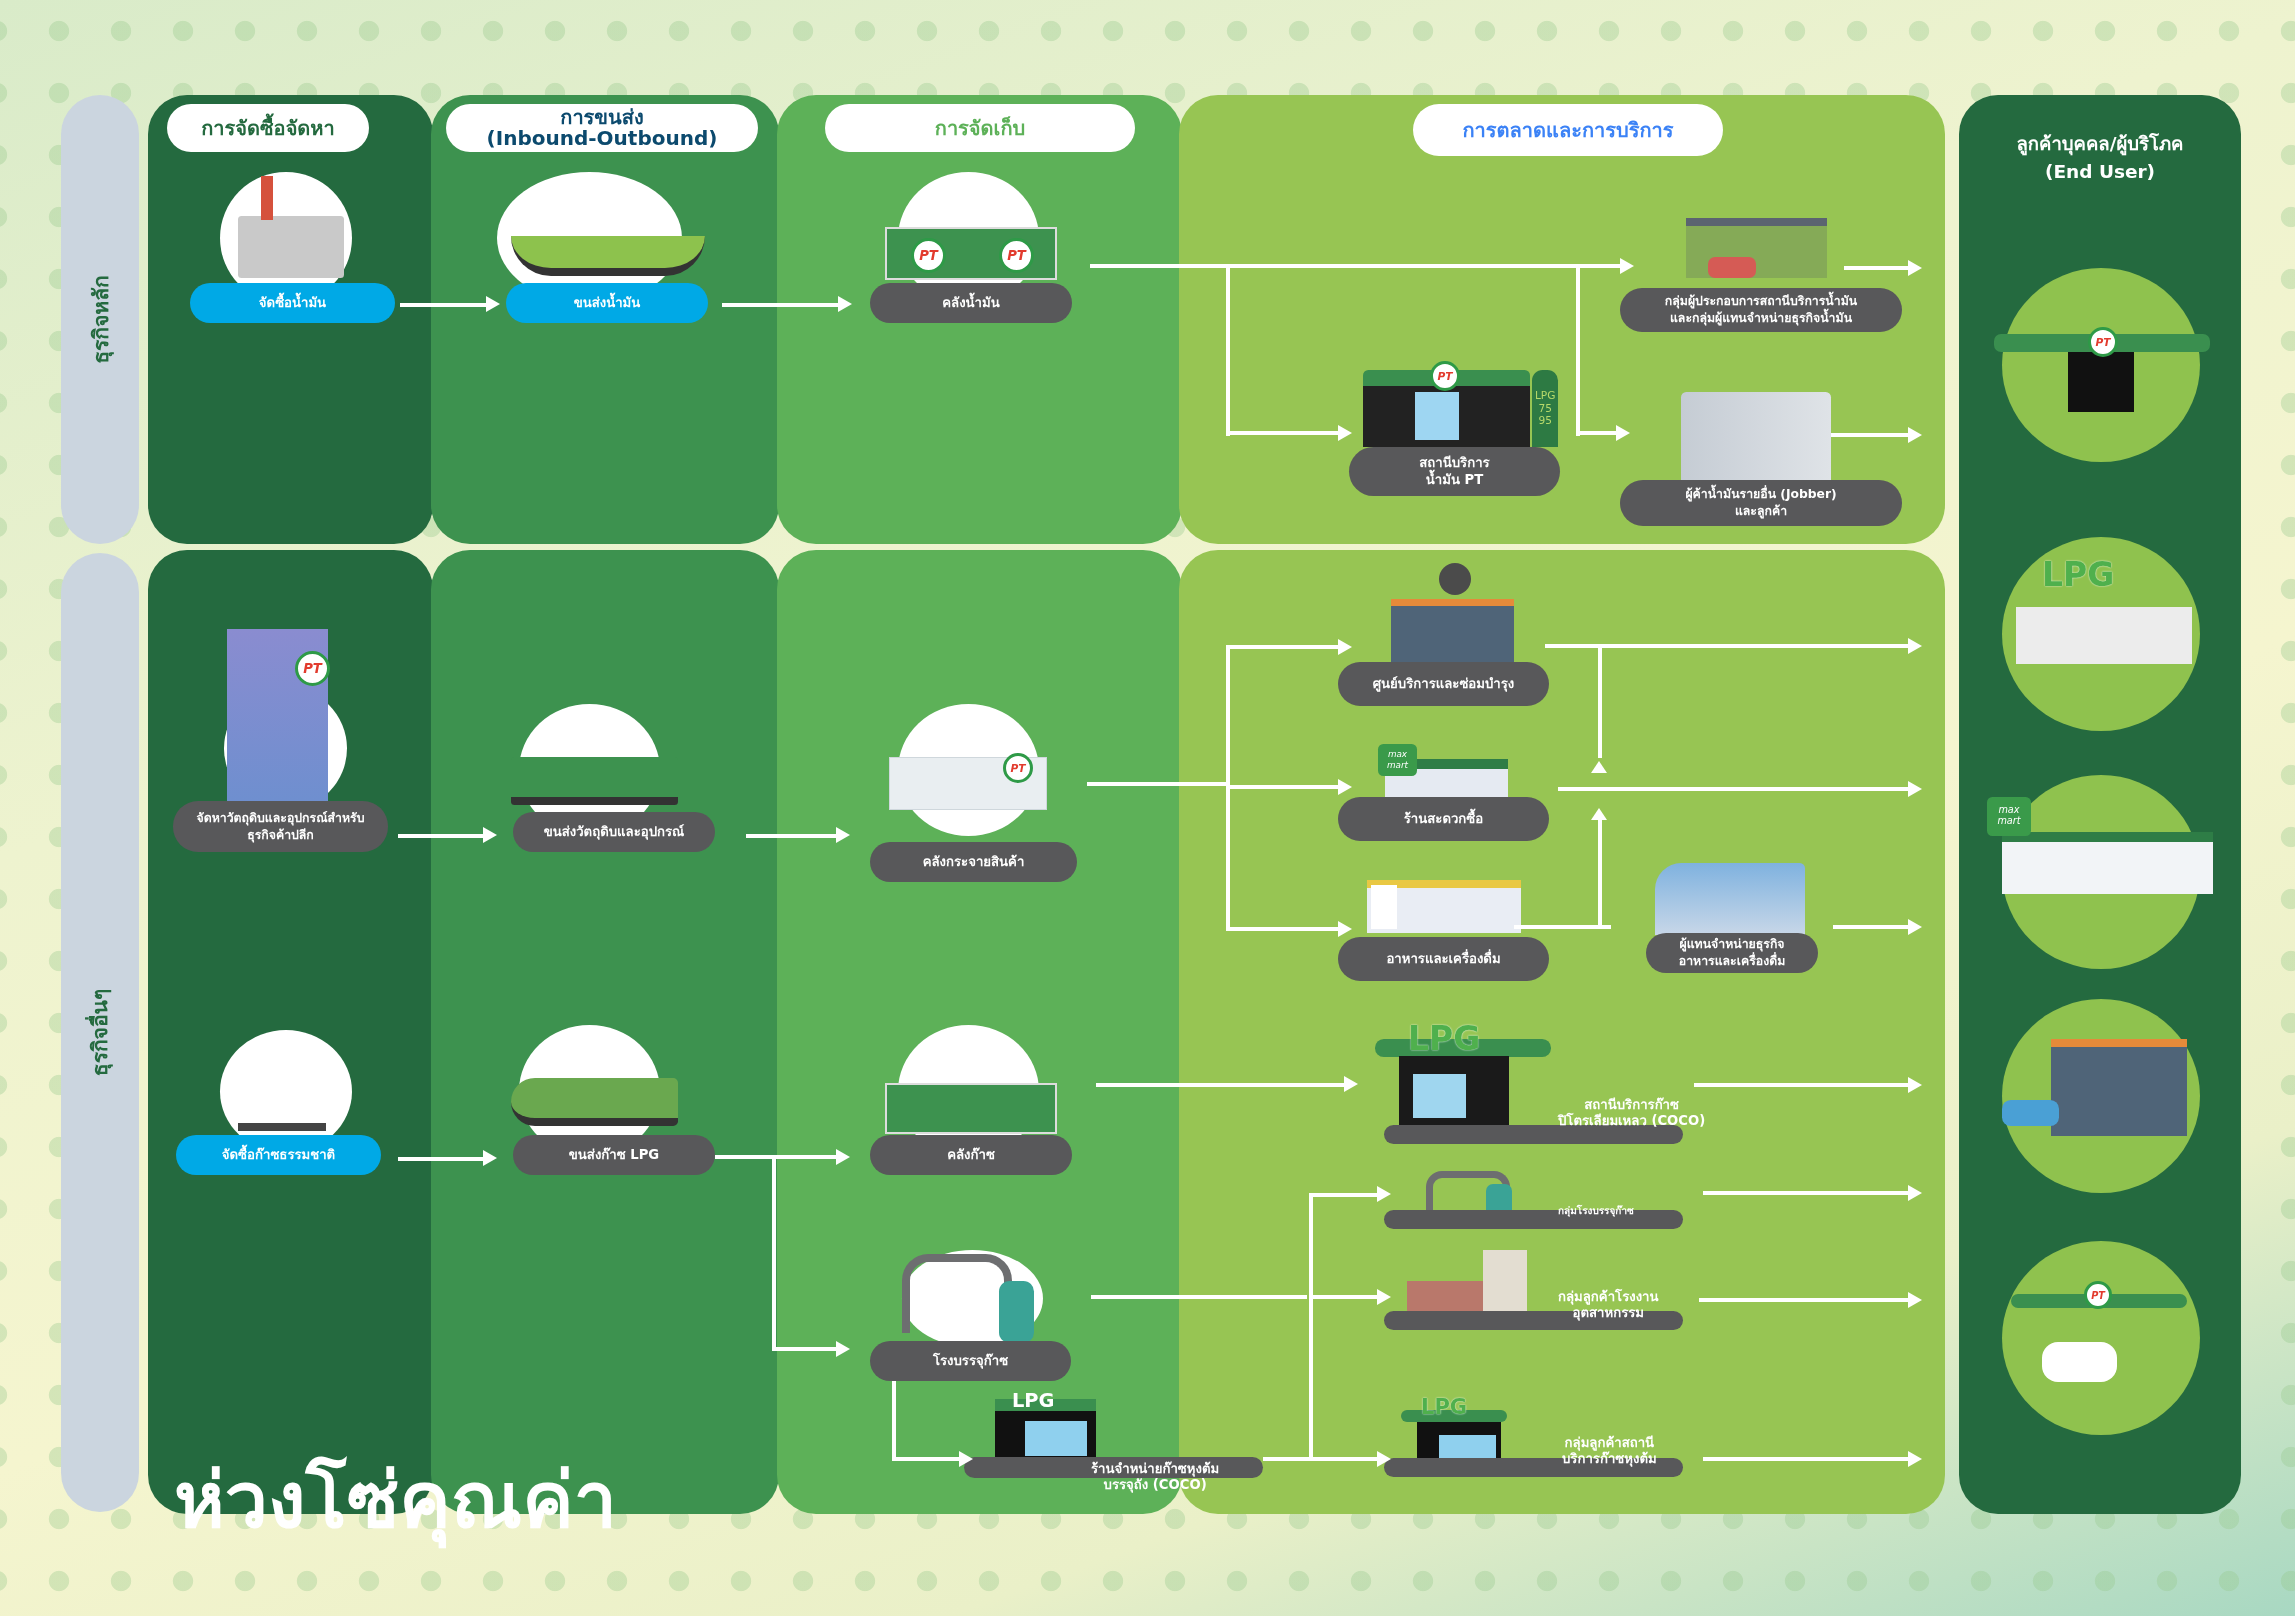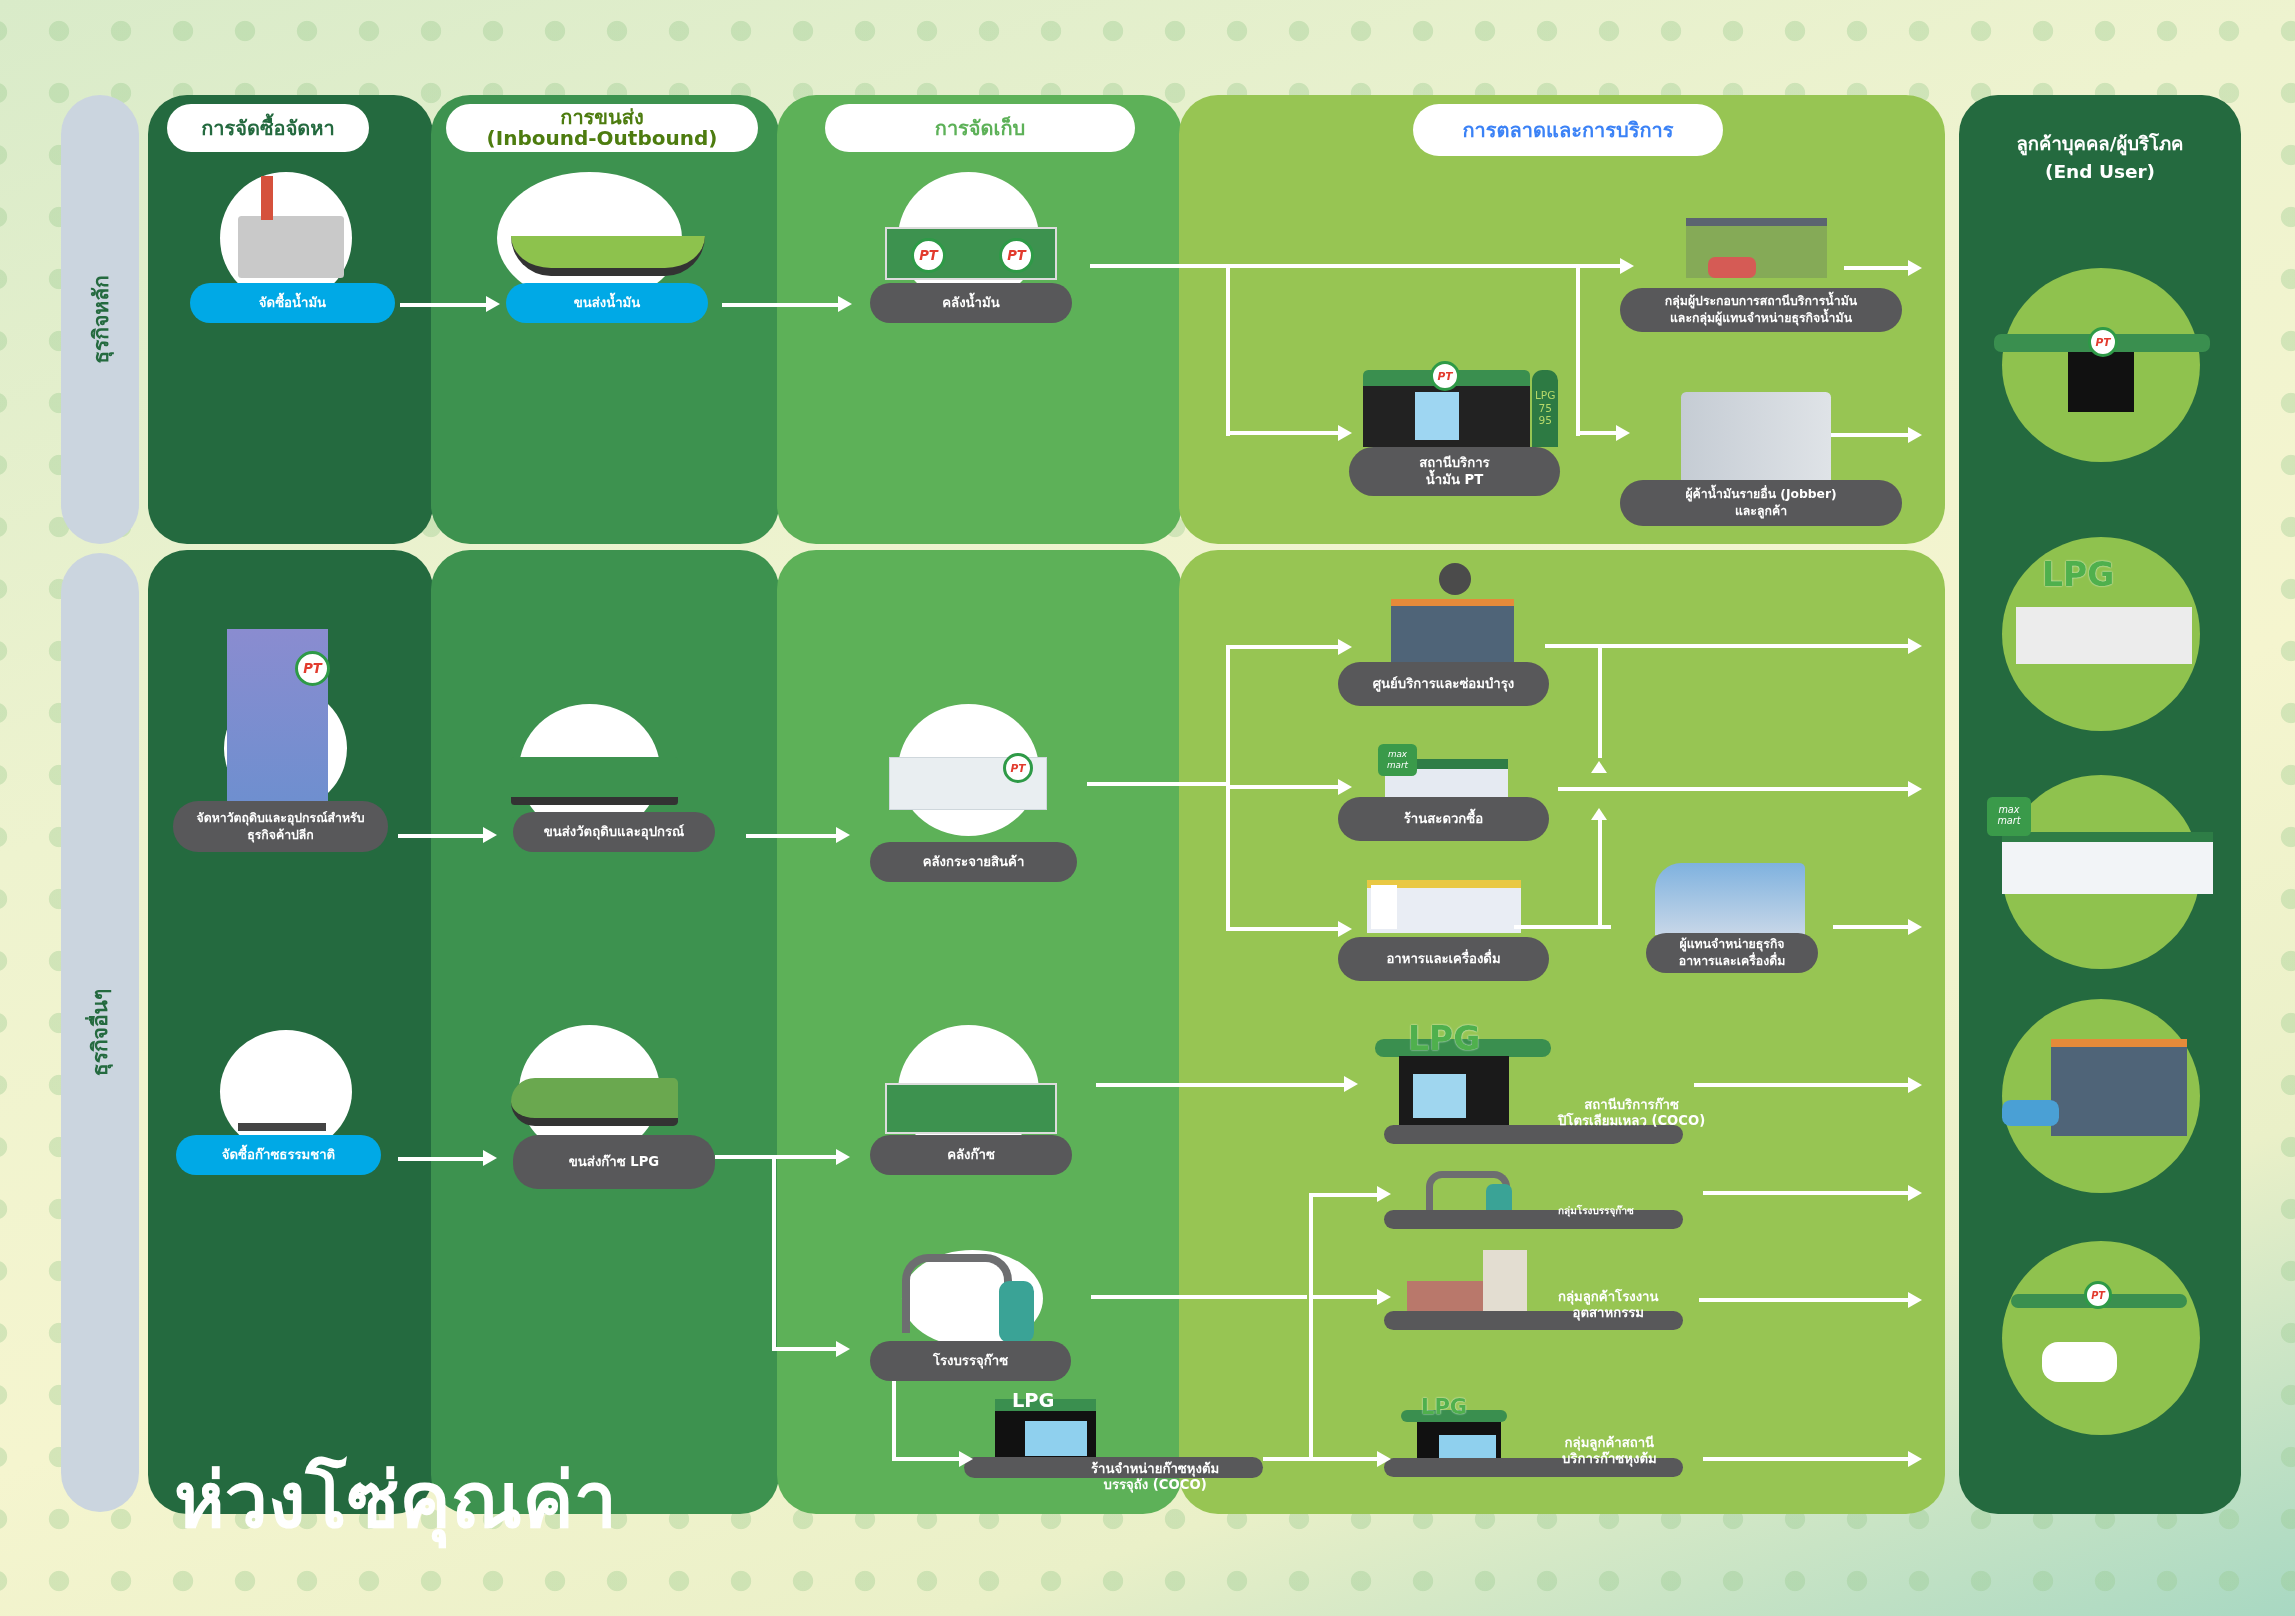--- a/index.html
+++ b/index.html
@@ -101,21 +101,21 @@
 <div class="col c4" style="left:1179px;top:95px;width:766px;height:449px;"></div>
 
 <div class="col c1" style="left:148px;top:550px;width:285px;height:964px;"></div>
 <div class="col c2" style="left:431px;top:550px;width:348px;height:964px;"></div>
 <div class="col c3" style="left:777px;top:550px;width:405px;height:964px;"></div>
 <div class="col c4" style="left:1179px;top:550px;width:766px;height:964px;"></div>
 
 <div class="col c5" style="left:1959px;top:95px;width:282px;height:1419px;"></div>
 
 <div class="col-header" style="left:167px;top:104px;width:202px;height:48px;color:#246a3f;">การจัดซื้อจัดหา</div>
-<div class="col-header" style="left:446px;top:104px;width:312px;height:48px;color:#4d7c0f;white-space:pre;">การขนส่ง
+<div class="col-header" style="left:446px;top:104px;width:312px;height:48px;color:#0c4a6e;white-space:pre;">การขนส่ง
 (Inbound-Outbound)</div>
 <div class="col-header" style="left:825px;top:104px;width:310px;height:48px;color:#5db158;">การจัดเก็บ</div>
 <div class="col-header" style="left:1413px;top:104px;width:310px;height:52px;color:#3b82f6;">การตลาดและการบริการ</div>
 <div class="abs" style="left:1959px;top:130px;width:282px;text-align:center;color:#fff;font-weight:bold;font-size:18.5px;line-height:28px;">
   <div>ลูกค้าบุคคล/ผู้บริโภค</div>
   <div>(End User)</div>
 </div>
 
 <div class="halo" style="left:220px;top:172px;width:132px;height:132px;"></div>
 <div class="illus" style="left:238px;top:216px;width:106px;height:62px;background:#c9c9c9;border-radius:3.5px;"></div>
@@ -210,21 +210,21 @@
 <div class="illus" style="left:1655px;top:863px;width:150px;height:72px;background:linear-gradient(180deg,#7fb2df,#c8d7e8);border-radius:26.4px 5.3px 0 0;"></div>
 <div class="pill gray" style="left:1646px;top:933px;width:172px;height:40px;white-space:pre;font-size:12.3px;">ผู้แทนจำหน่ายธุรกิจ
 อาหารและเครื่องดื่ม</div>
 
 <div class="halo" style="left:220px;top:1030px;width:132px;height:123px;"></div>
 <div class="illus" style="left:238px;top:1043px;width:88px;height:88px;border-bottom:8.8px solid #444;"></div>
 <div class="pill blue" style="left:176px;top:1135px;width:205px;height:40px;">จัดซื้อก๊าซธรรมชาติ</div>
 
 <div class="halo" style="left:519px;top:1025px;width:141px;height:132px;"></div>
 <div class="illus" style="left:511px;top:1078px;width:167px;height:48px;background:#6aa84f;border-radius:26.4px 5.3px 5.3px 26.4px;border-bottom:8.8px solid #333;"></div>
-<div class="pill gray" style="left:513px;top:1135px;width:202px;height:54px;">ขนส่งก๊าซ LPG</div>
+<div class="pill gray" style="left:513px;top:1135px;width:202px;height:40px;">ขนส่งก๊าซ LPG</div>
 
 <div class="halo" style="left:898px;top:1025px;width:141px;height:132px;"></div>
 <div class="illus" style="left:885px;top:1083px;width:172px;height:51px;background:#3d924f;border:2.6px solid #ddd;"></div>
 <div class="pill gray" style="left:870px;top:1135px;width:202px;height:40px;">คลังก๊าซ</div>
 
 <div class="halo" style="left:902px;top:1250px;width:141px;height:97px;"></div>
 <div class="illus" style="left:902px;top:1254px;width:110px;height:79px;border:8.8px solid #6d6e70;border-bottom:none;border-radius:26.4px 26.4px 0 0;"></div>
 <div class="illus" style="left:999px;top:1281px;width:35px;height:62px;background:#3aa396;border-radius:10.6px;"></div>
 <div class="pill gray" style="left:870px;top:1341px;width:201px;height:40px;">โรงบรรจุก๊าซ</div>
 

